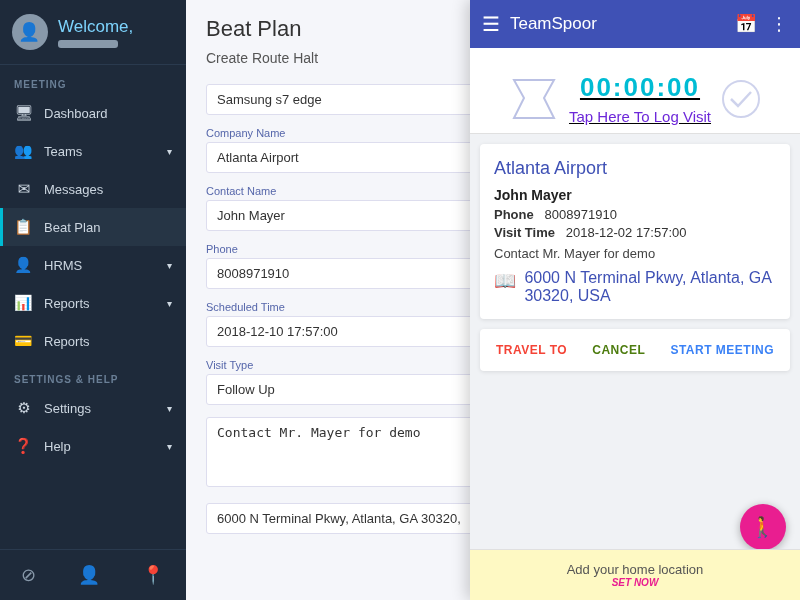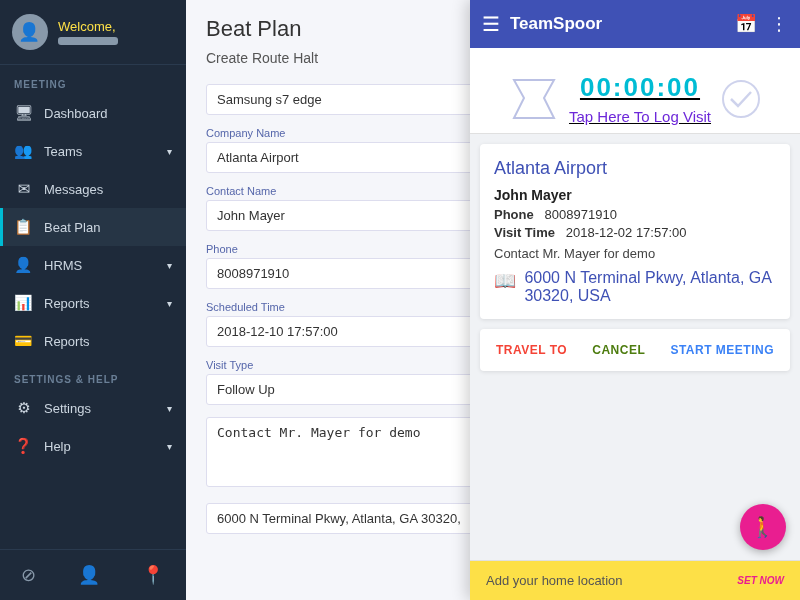--- a/index.html
+++ b/index.html
@@ -22,21 +22,21 @@
       padding: 14px 12px;
       border-bottom: 1px solid #2a3a4e;
     }
     .avatar {
       width: 36px; height: 36px;
       border-radius: 50%;
       background: #8899aa;
       display: flex; align-items: center; justify-content: center;
       font-size: 18px; color: #fff; margin-right: 10px; flex-shrink: 0;
     }
-    .welcome-text { font-size: 13px; color: #fde047; }
+    .welcome-text { font-size: 17px; color: #7dd3fc; }
     .welcome-sub { font-size: 11px; color: #8899aa; background: #8899aa; height: 8px; width: 60px; border-radius: 3px; margin-top: 3px; }
     .sidebar-section-label {
       font-size: 10px; color: #6a7f96; padding: 14px 14px 4px; letter-spacing: 1px; font-weight: 700;
     }
     .sidebar-item {
       display: flex; align-items: center; padding: 10px 14px;
       cursor: pointer; color: #ccd6e0; font-size: 13px; position: relative;
     }
     .sidebar-item.active { background: #263545; }
     .sidebar-item.active::before {
@@ -95,21 +95,21 @@
       z-index: 10;
     }
     .mobile-topbar {
       background: #3f51b5;
       color: #fff;
       display: flex; align-items: center;
       padding: 10px 12px;
       min-height: 48px;
     }
     .mobile-menu-icon { font-size: 20px; margin-right: 10px; cursor: pointer; }
-    .mobile-title { font-size: 17px; font-weight: 700; flex: 1; }
+    .mobile-title { font-size: 17px; font-weight: 400; flex: 1; }
     .mobile-topbar-icons { display: flex; gap: 12px; font-size: 18px; }
 
     .mobile-timer-section {
       background: #fff;
       display: flex; flex-direction: column; align-items: center;
       padding: 14px 10px 8px;
       border-bottom: 1px solid #e0e0e0;
       text-decoration: underline;
     }
     .timer-display {
@@ -156,24 +156,25 @@
       bottom: 50px; right: 14px;
       width: 46px; height: 46px;
       border-radius: 50%; background: #e91e90;
       display: flex; align-items: center; justify-content: center;
       color: #fff; font-size: 20px; box-shadow: 0 2px 8px rgba(0,0,0,0.3);
       cursor: pointer;
     }
     .mobile-footer {
       position: absolute;
       bottom: 0; left: 0; right: 0;
-      background: #fde047;
+      background: #fef9c3;
       display: flex; align-items: center; justify-content: space-between;
-      padding: 12px 16px;
+      padding: 12px 28px;
       border-top: 1px solid #e0e0e0;
+      flex-direction: column;
     }
     .footer-text { font-size: 13px; color: #555; }
     .footer-action { font-size: 10px; font-weight: 700; color: #e91e90; cursor: pointer; font-style: italic; }
 
     
     .timer-decoration {
       display: flex; align-items: center; justify-content: center;
       width: 100%; padding: 10px 0 0;
     }
     .hourglass-svg { opacity: 0.35; }

